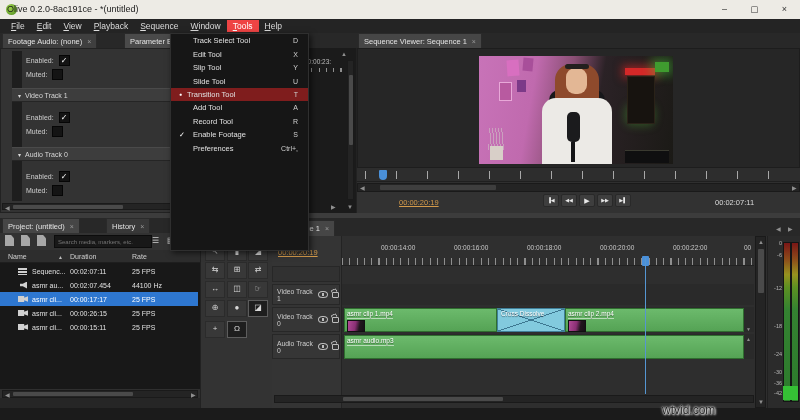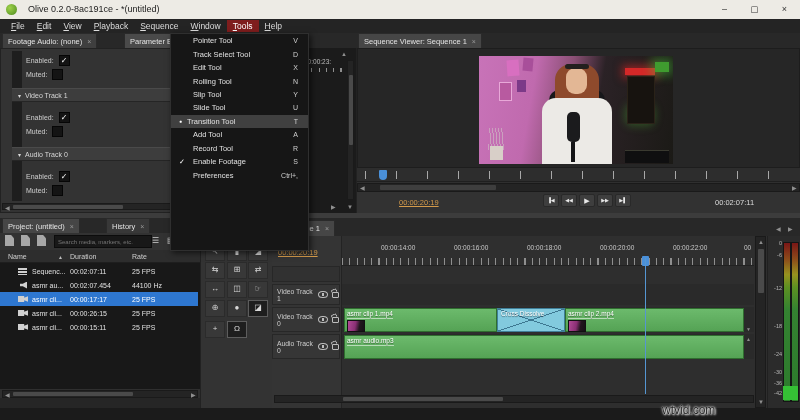--- a/index.html
+++ b/index.html
@@ -1,48 +1,48 @@
 <!DOCTYPE html>
 <html><head>
 <meta charset="utf-8">
 <style>
   html,body{margin:0;padding:0;background:#555;}
   .app{position:relative;width:800px;height:420px;overflow:hidden;background:#2f2f2f;
        font-family:"Liberation Sans",sans-serif;-webkit-font-smoothing:antialiased;cursor:default;}
   .abs{position:absolute;}
   
   .titlebar{left:0;top:0;width:800px;height:19px;background:#edebe5;border-bottom:1px solid #b9b6ae;}
-  .title-text{left:28px;top:4px;font-size:9px;color:#1c1c1c;}
+  .title-text{left:7px;top:4px;font-size:9px;color:#1c1c1c;}
   .app-icon{left:6px;top:4px;width:11px;height:11px;border-radius:50%;
             background:radial-gradient(circle at 35% 35%,#9fd24a,#4c8a1f);}
   .winbtn{top:3px;width:13px;height:13px;font-size:9px;line-height:13px;text-align:center;color:#333;}
   
   .menubar{left:0;top:19px;width:800px;height:14px;background:#242424;display:flex;align-items:center;padding-left:5px;box-sizing:border-box;}
   .mb-item{display:inline-block;font-size:8.5px;color:#dcdcdc;padding:1px 6px;}
   .mb-item::first-letter{text-decoration:underline;}
-  .mb-item.active{background:#7f1d1d;color:#fff;}
+  .mb-item.active{background:#ef4444;color:#fff;}
   
   .tab{position:absolute;height:15px;display:flex;align-items:center;padding:0 5px;box-sizing:border-box;
        font-size:7.5px;color:#e2e2e2;background:#3f3f3f;border:1px solid #2a2a2a;border-bottom:none;}
   .tab .close{margin-left:5px;font-size:7px;color:#9a9a9a;}
   .tabbar{background:#282828;}
   
   .pfield{position:absolute;display:flex;align-items:center;font-size:7px;color:#cfcfcf;}
   .cb{display:inline-block;width:9px;height:9px;margin-left:5px;background:#141414;border:1px solid #060606;
       color:#fff;font-size:8px;line-height:9px;text-align:center;}
   .psection{position:absolute;background:#3d3d3d;border-top:1px solid #4a4a4a;border-bottom:1px solid #252525;
             font-size:7px;color:#d8d8d8;display:flex;align-items:center;padding-left:6px;box-sizing:border-box;}
   
   .popup{left:170px;top:33px;width:137px;height:216px;background:#161616;border:1px solid #2f2f2f;
          box-shadow:2px 2px 6px rgba(0,0,0,.6);z-index:60;display:flex;flex-direction:column;}
   .mi{position:relative;height:13.45px;display:flex;align-items:center;padding-left:22px;box-sizing:border-box;
       font-size:7.5px;color:#e0e0e0;}
   .mi .sc{position:absolute;right:10px;font-size:7px;color:#cfcfcf;}
   .mi .mark{position:absolute;left:8px;font-size:7px;color:#fff;}
-  .mi.hl{background:#404040;padding-left:16px;}
+  .mi.hl{background:#7f1d1d;padding-left:16px;}
   .mi .sub{position:absolute;right:5px;font-size:6px;color:#cfcfcf;}
   
   .prow{position:absolute;left:0;width:198px;height:14px;display:flex;align-items:center;font-size:7px;color:#e0e0e0;}
   .prow .nm{position:absolute;left:32px;width:36px;overflow:hidden;white-space:nowrap;}
   .prow .du{position:absolute;left:70px;}
   .prow .ra{position:absolute;left:132px;}
   .prow.sel{background:#2e77d0;color:#fff;}
   .ic-vid{position:absolute;left:18px;width:10px;height:6px;background:#d0d0d0;
           clip-path:polygon(0 0,62% 0,62% 30%,100% 5%,100% 95%,62% 70%,62% 100%,0 100%);}
   .ic-aud{position:absolute;left:20px;width:7px;height:7px;background:#d0d0d0;
@@ -390,34 +390,26 @@
     <div class="abs" style="left:23px;top:6px;width:6px;height:158px;border:1px solid #151515;
          background:linear-gradient(180deg,#7a1616 0%,#8c4a1a 10%,#97921f 20%,#5d9022 28%,#348231 42%,#2c7a2c 100%);"></div>
     <div class="abs" style="left:15px;top:150px;width:15px;height:14px;background:#35c035;"></div>
   </div>
 
   <div class="abs" style="left:0;top:408px;width:800px;height:12px;background:#1b1b1b;"></div>
   <span class="abs" style="left:662px;top:403px;font-size:12px;color:#222;text-shadow:0 0 3px #fff,0 0 1px #fff,1px 1px 2px #fff;">wtvid.com</span>
 
   <div class="abs popup">
     <div class="mi">
-      <span>Pointer Tool</span>
-      <span class="sc">V</span>
-    </div>
-    <div class="mi">
       <span>Track Select Tool</span>
       <span class="sc">D</span>
     </div>
     <div class="mi">
       <span>Edit Tool</span>
       <span class="sc">X</span>
-    </div>
-    <div class="mi">
-      <span>Rolling Tool</span>
-      <span class="sc">N</span>
     </div>
     <div class="mi">
       <span>Slip Tool</span>
       <span class="sc">Y</span>
     </div>
     <div class="mi">
       <span>Slide Tool</span>
       <span class="sc">U</span>
     </div>
     <div class="mi hl">

